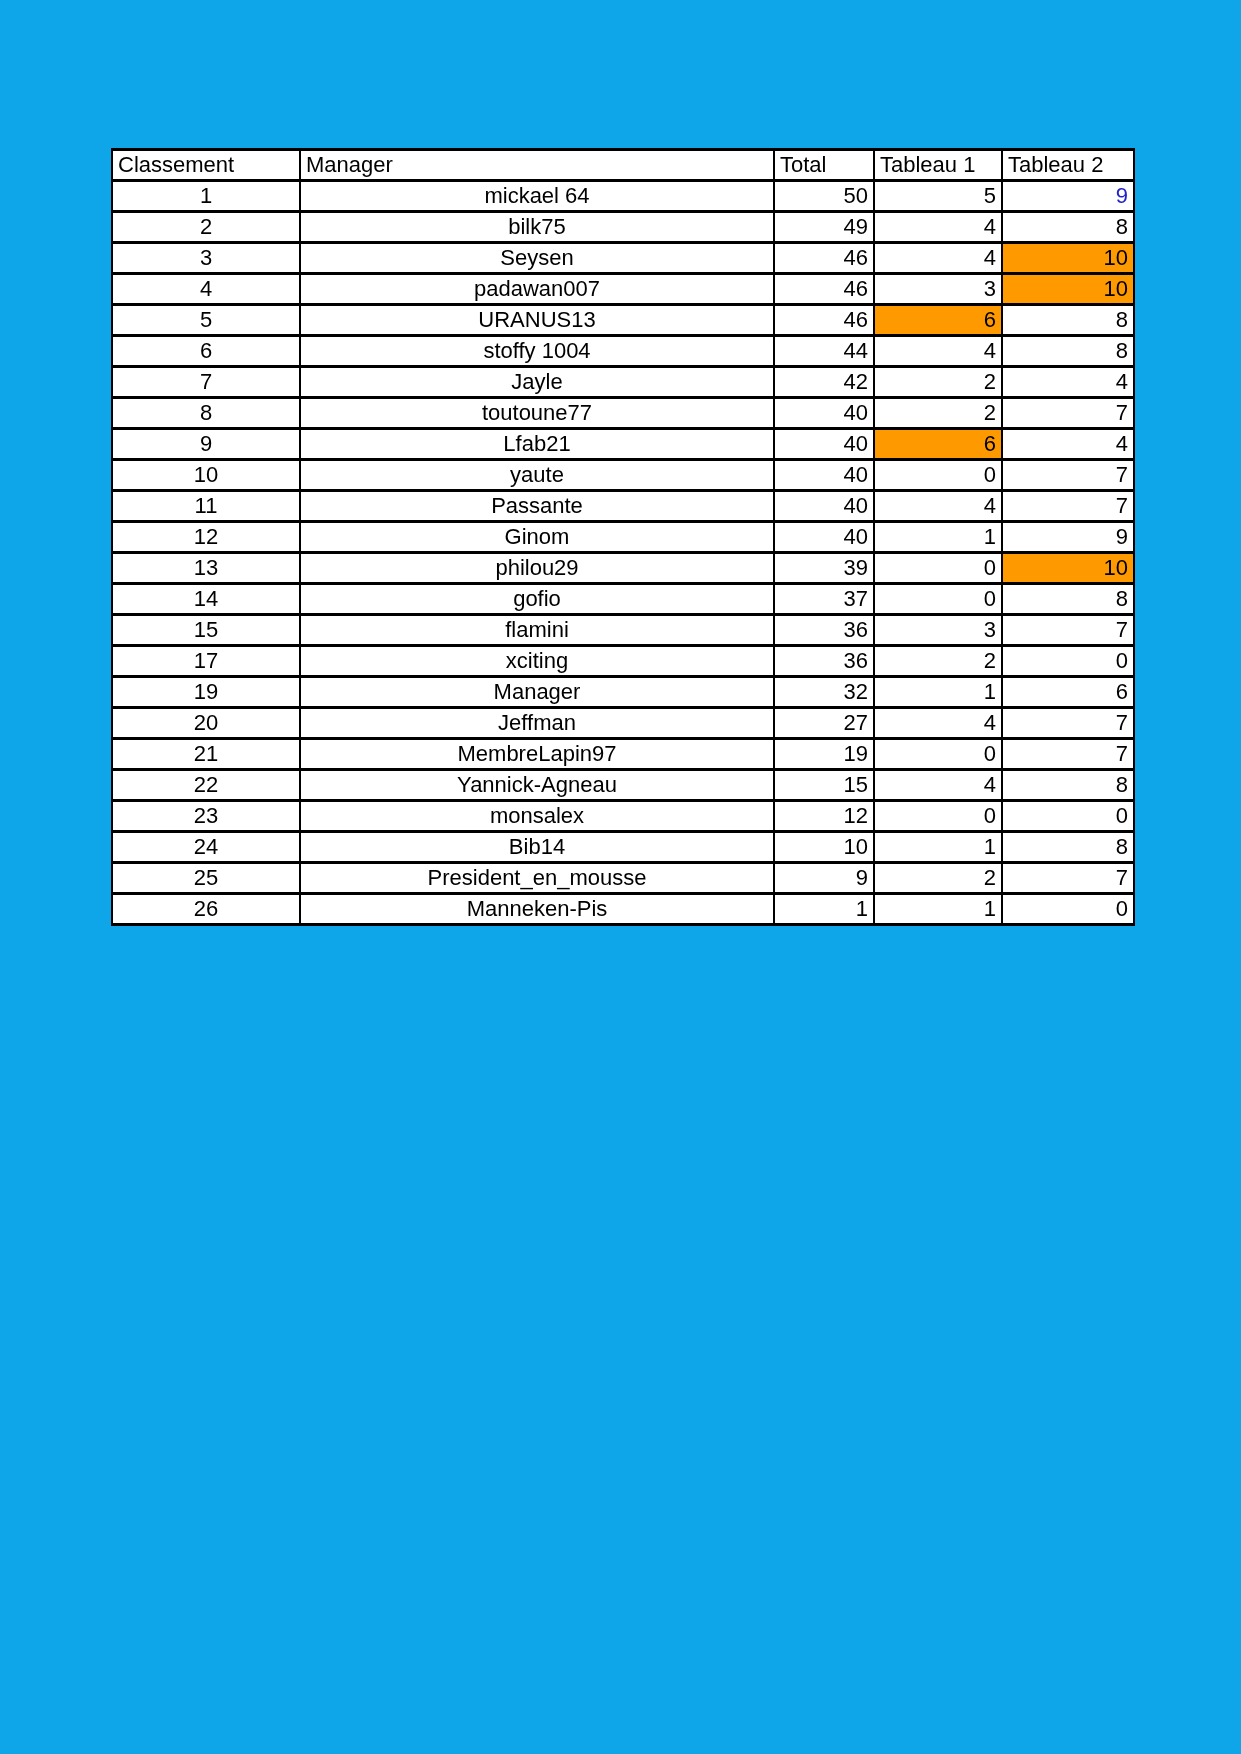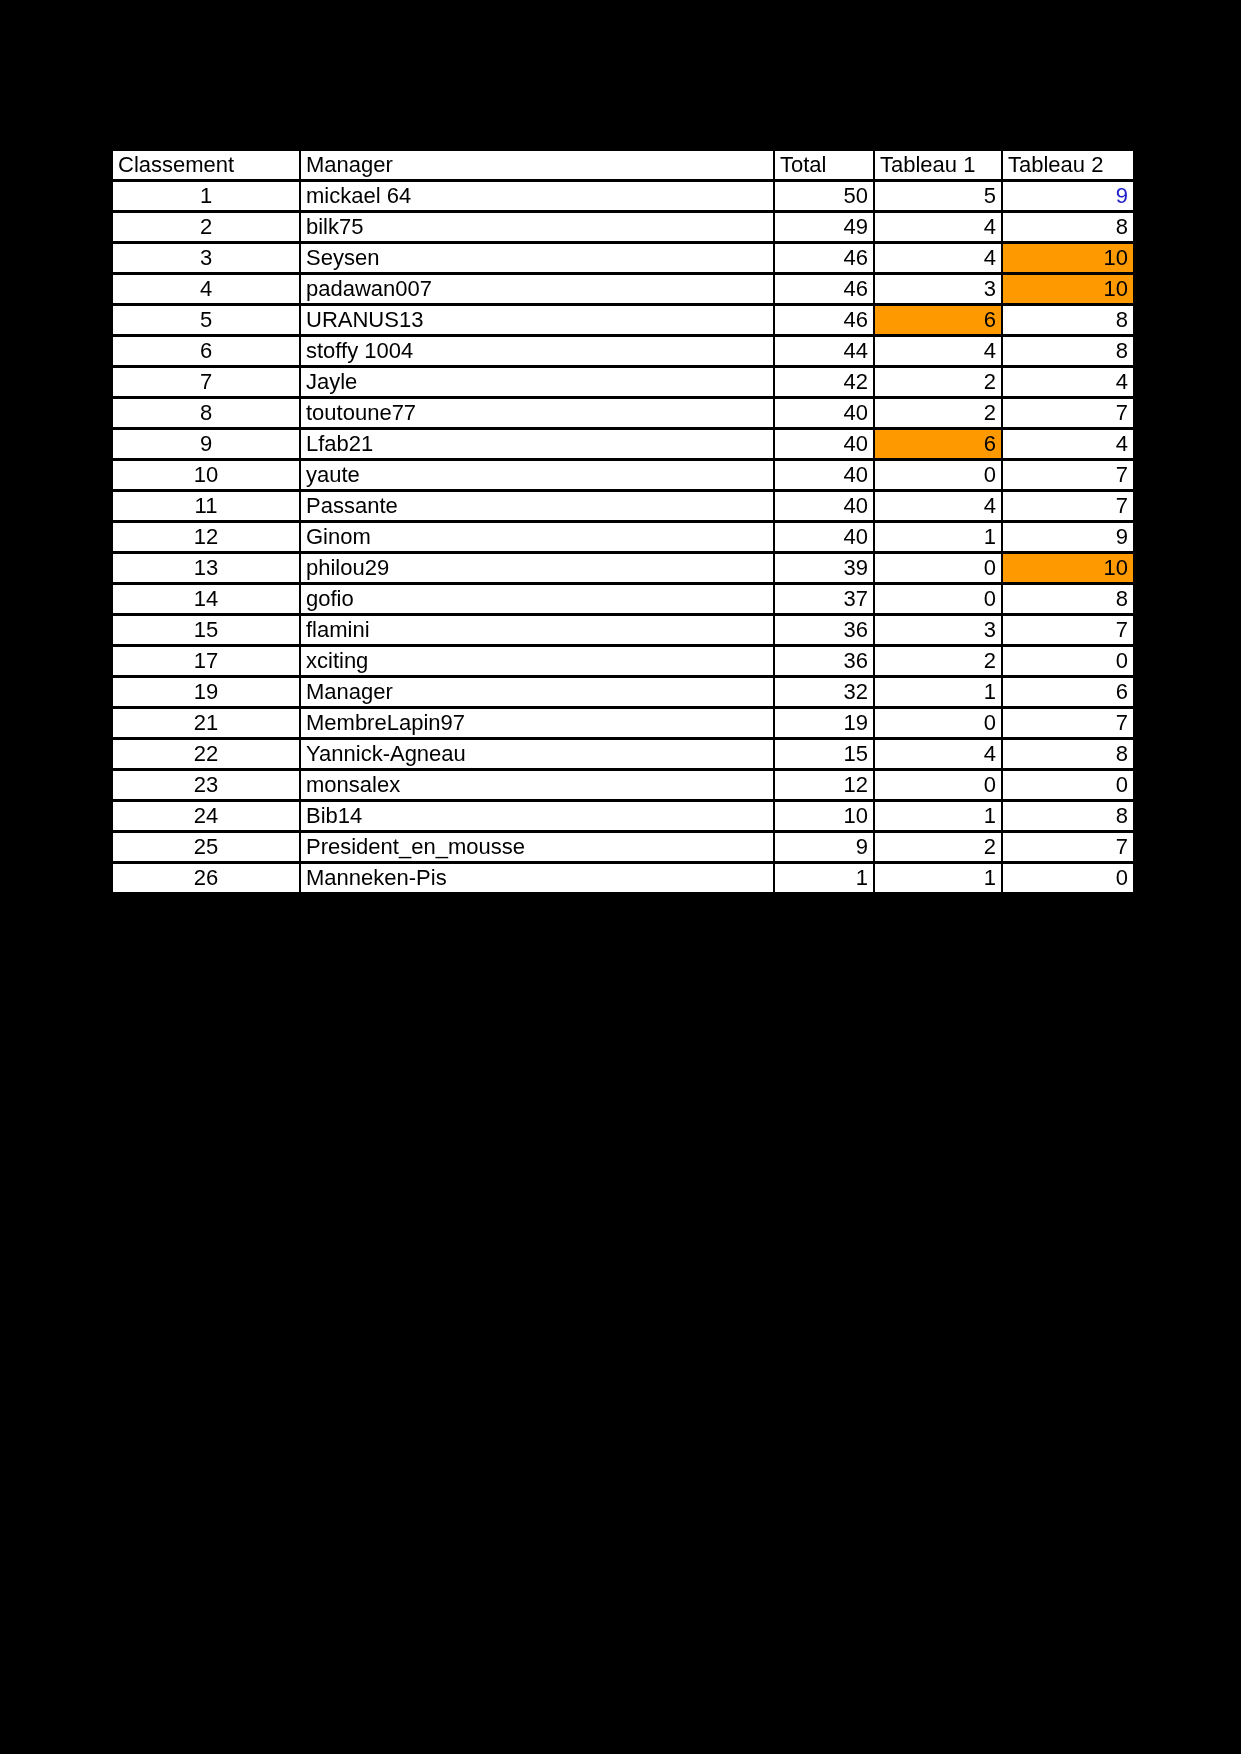--- a/index.html
+++ b/index.html
@@ -4,21 +4,21 @@
 <style>
   html, body {
     margin: 0;
     padding: 0;
     background: #ffffff;
   }
   .page {
     position: relative;
     width: 1241px;
     height: 1754px;
-    background: #000000;
+    background: #0ea5e9;
     font-family: "Liberation Sans", sans-serif;
     color: #000000;
   }
   table.ranking {
     position: absolute;
     left: 111px;
     top: 148px;
     width: 1022px;
     border-collapse: collapse;
     table-layout: fixed;
@@ -37,21 +37,21 @@
     padding: 0 5px;
     font-weight: normal;
     white-space: nowrap;
     overflow: hidden;
     background: #ffffff;
   }
   table.ranking th {
     text-align: left;
   }
   td.c-rank  { text-align: center; }
-  td.c-manager { text-align: left; }
+  td.c-manager { text-align: center; }
   td.c-num   { text-align: right; }
 </style>
 </head>
 <body>
 
 <div class="page">
   <table class="ranking">
     <colgroup>
       <col style="width:188px">
       <col style="width:474px">
@@ -182,20 +182,27 @@
     <td class="c-num">0</td>
   </tr>
         <tr>
     <td class="c-rank">19</td>
     <td class="c-manager">Manager</td>
     <td class="c-num">32</td>
     <td class="c-num">1</td>
     <td class="c-num">6</td>
   </tr>
         <tr>
+    <td class="c-rank">20</td>
+    <td class="c-manager">Jeffman</td>
+    <td class="c-num">27</td>
+    <td class="c-num">4</td>
+    <td class="c-num">7</td>
+  </tr>
+        <tr>
     <td class="c-rank">21</td>
     <td class="c-manager">MembreLapin97</td>
     <td class="c-num">19</td>
     <td class="c-num">0</td>
     <td class="c-num">7</td>
   </tr>
         <tr>
     <td class="c-rank">22</td>
     <td class="c-manager">Yannick-Agneau</td>
     <td class="c-num">15</td>

